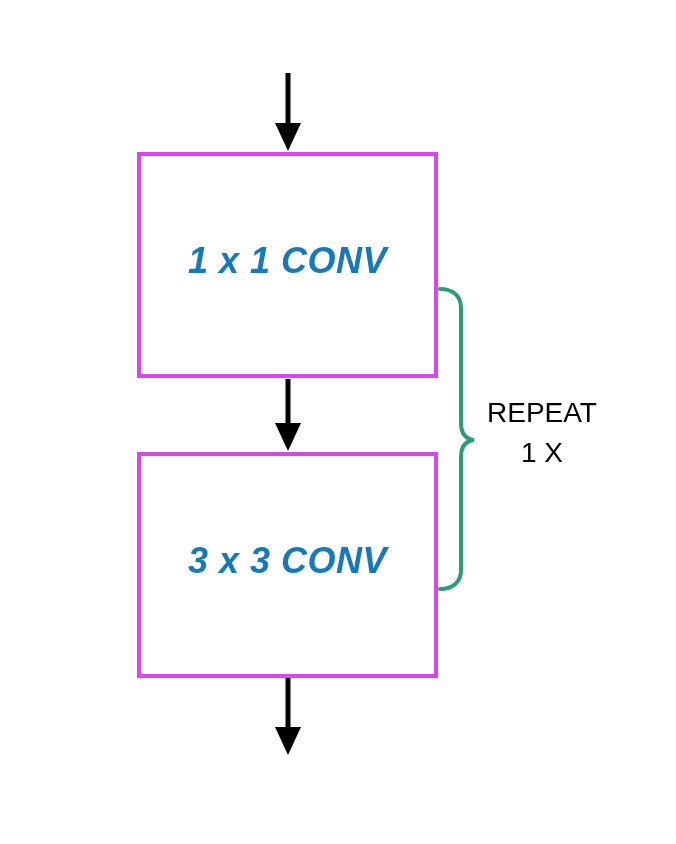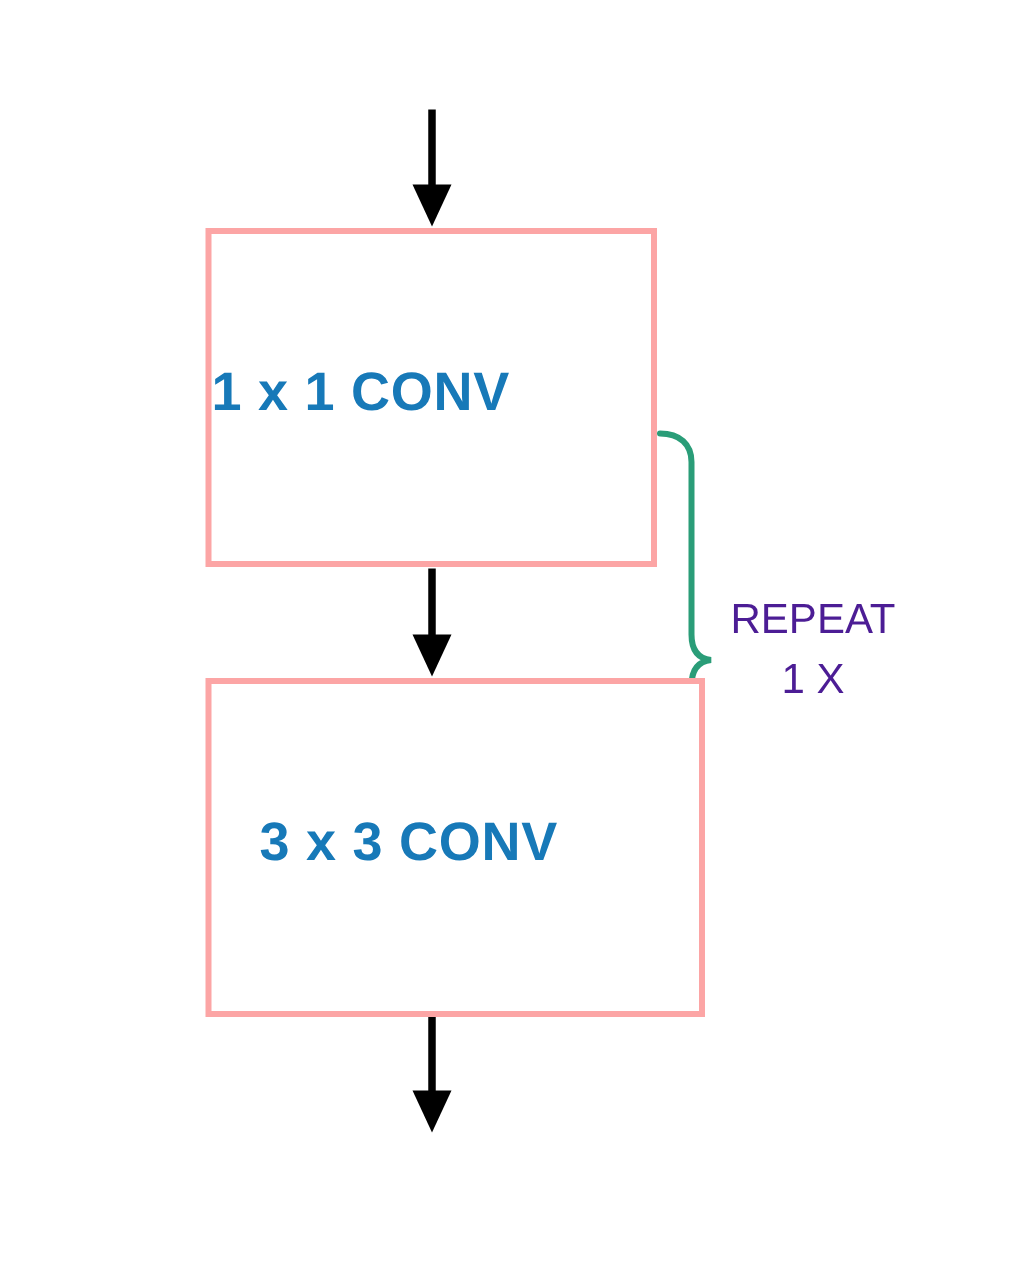--- a/index.html
+++ b/index.html
@@ -20,43 +20,45 @@
     left: 0;
     top: 0;
     width: 676px;
     height: 844px;
   }
   .conv-box {
     position: absolute;
     left: 137px;
     width: 293px;
     height: 218px;
-    border: 4px solid #fca5a5;
+    border: 4px solid #d946ef;
     background: #ffffff;
     display: flex;
     align-items: center;
+    justify-content: center;
     box-sizing: content-box;
+    font-style: italic;
   }
   .conv-box.box-1 { top: 152px; }
-  .conv-box.box-2 { top: 452px; padding-left: 32px; }
+  .conv-box.box-2 { top: 452px; }
   .conv-label {
     color: #1779b8;
     font-weight: bold;
     font-size: 36px;
     letter-spacing: 0.5px;
     white-space: nowrap;
     transform: translateY(-4px);
   }
   .repeat-annotation {
     position: absolute;
     left: 471px;
     top: 393px;
     width: 142px;
     text-align: center;
-    color: #4c1d95;
+    color: #000000;
     font-size: 28px;
     line-height: 40px;
     white-space: nowrap;
   }
   .repeat-line { display: block; }
 </style>
 </head>
 <body>
 
 <div class="canvas">

